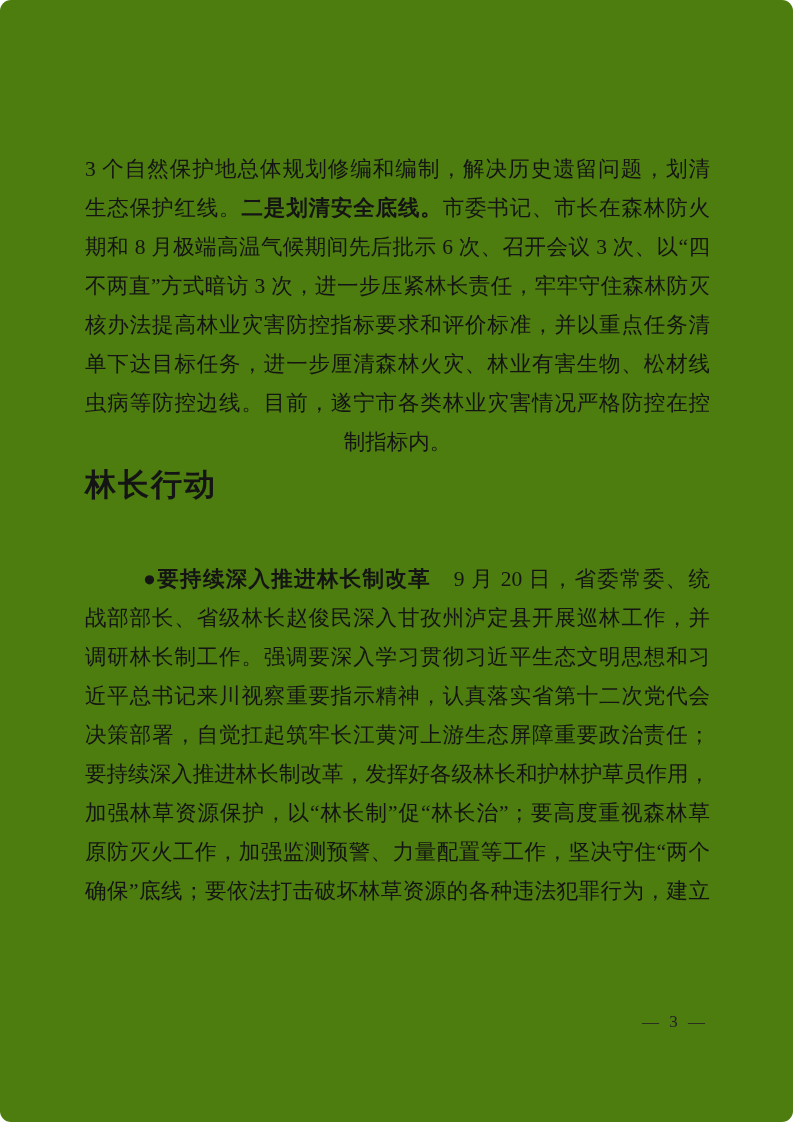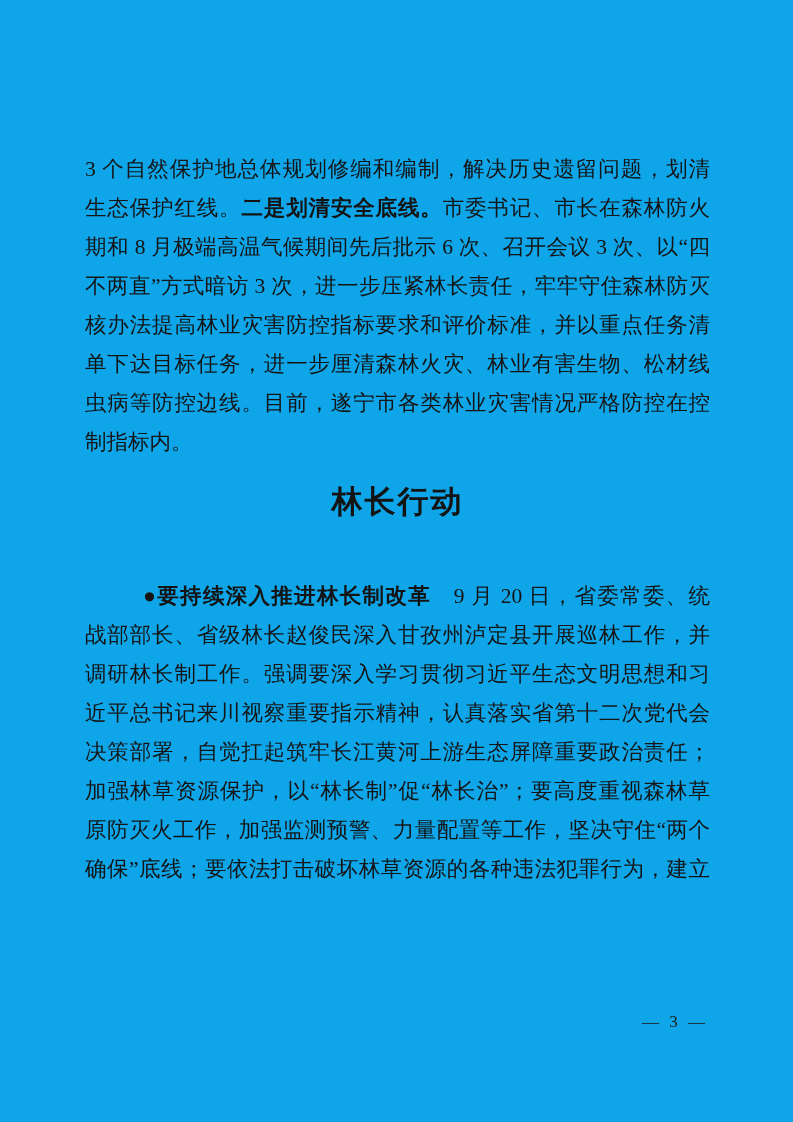--- a/index.html
+++ b/index.html
@@ -4,57 +4,58 @@
 <style>
   html, body {
     margin: 0;
     padding: 0;
     background: #ffffff;
   }
   .page {
     position: relative;
     width: 793px;
     height: 1122px;
-    background: #0ea5e9;
+    background: #4d7c0f;
     color: #141414;
     font-family: "Liberation Serif", "DejaVu Serif", serif;
     overflow: hidden;
+    border-radius: 11px;
   }
   .content {
     position: absolute;
     left: 85px;
     top: 150px;
     width: 625px;
   }
   .para { margin: 0; }
   .line {
     font-size: 21.5px;
     line-height: 39px;
     height: 39px;
     text-align: justify;
     text-align-last: justify;
     text-justify: inter-character;
     overflow: hidden;
   }
   .line.nojust {
-    text-align: left;
+    text-align: center;
     text-align-last: auto;
   }
   .line.indent { text-indent: 58px; }
   .seg-b {
     font-weight: bold;
     font-family: "Liberation Sans", "DejaVu Sans", sans-serif;
     margin-top: 47px;
   }
   .doc-heading {
-    margin-top: 20px;
+    margin-top: 3px;
     margin-bottom: 55px;
     height: 40px;
     line-height: 40px;
-    text-align: center;
+    text-align: left;
     font-size: 31px;
     font-weight: bold;
     letter-spacing: 2px;
     font-family: "Liberation Serif", "DejaVu Serif", serif;
   }
   .doc-subheading {
     height: 39px;
     line-height: 39px;
     font-size: 22px;
     font-weight: bold;
@@ -85,19 +86,20 @@
         <div class="line"><span class="seg-r">虫病等防控边线。目前，遂宁市各类林业灾害情况严格防控在控</span></div>
         <div class="line nojust"><span class="seg-r">制指标内。</span></div>
       </div>
       <div class="doc-heading">林长行动</div>
       <div class="para">
         <div class="line indent"><span class="seg-b">●要持续深入推进林长制改革</span><span class="seg-r">　9 月 20 日，省委常委、统</span></div>
         <div class="line"><span class="seg-r">战部部长、省级林长赵俊民深入甘孜州泸定县开展巡林工作，并</span></div>
         <div class="line"><span class="seg-r">调研林长制工作。强调要深入学习贯彻习近平生态文明思想和习</span></div>
         <div class="line"><span class="seg-r">近平总书记来川视察重要指示精神，认真落实省第十二次党代会</span></div>
         <div class="line"><span class="seg-r">决策部署，自觉扛起筑牢长江黄河上游生态屏障重要政治责任；</span></div>
+        <div class="line"><span class="seg-r">要持续深入推进林长制改革，发挥好各级林长和护林护草员作用，</span></div>
         <div class="line"><span class="seg-r">加强林草资源保护，以“林长制”促“林长治”；要高度重视森林草</span></div>
         <div class="line"><span class="seg-r">原防灭火工作，加强监测预警、力量配置等工作，坚决守住“两个</span></div>
         <div class="line"><span class="seg-r">确保”底线；要依法打击破坏林草资源的各种违法犯罪行为，建立</span></div>
       </div>
     </div>
   <div class="footer">— 3 —</div>
 </div>
 
 </body></html>

